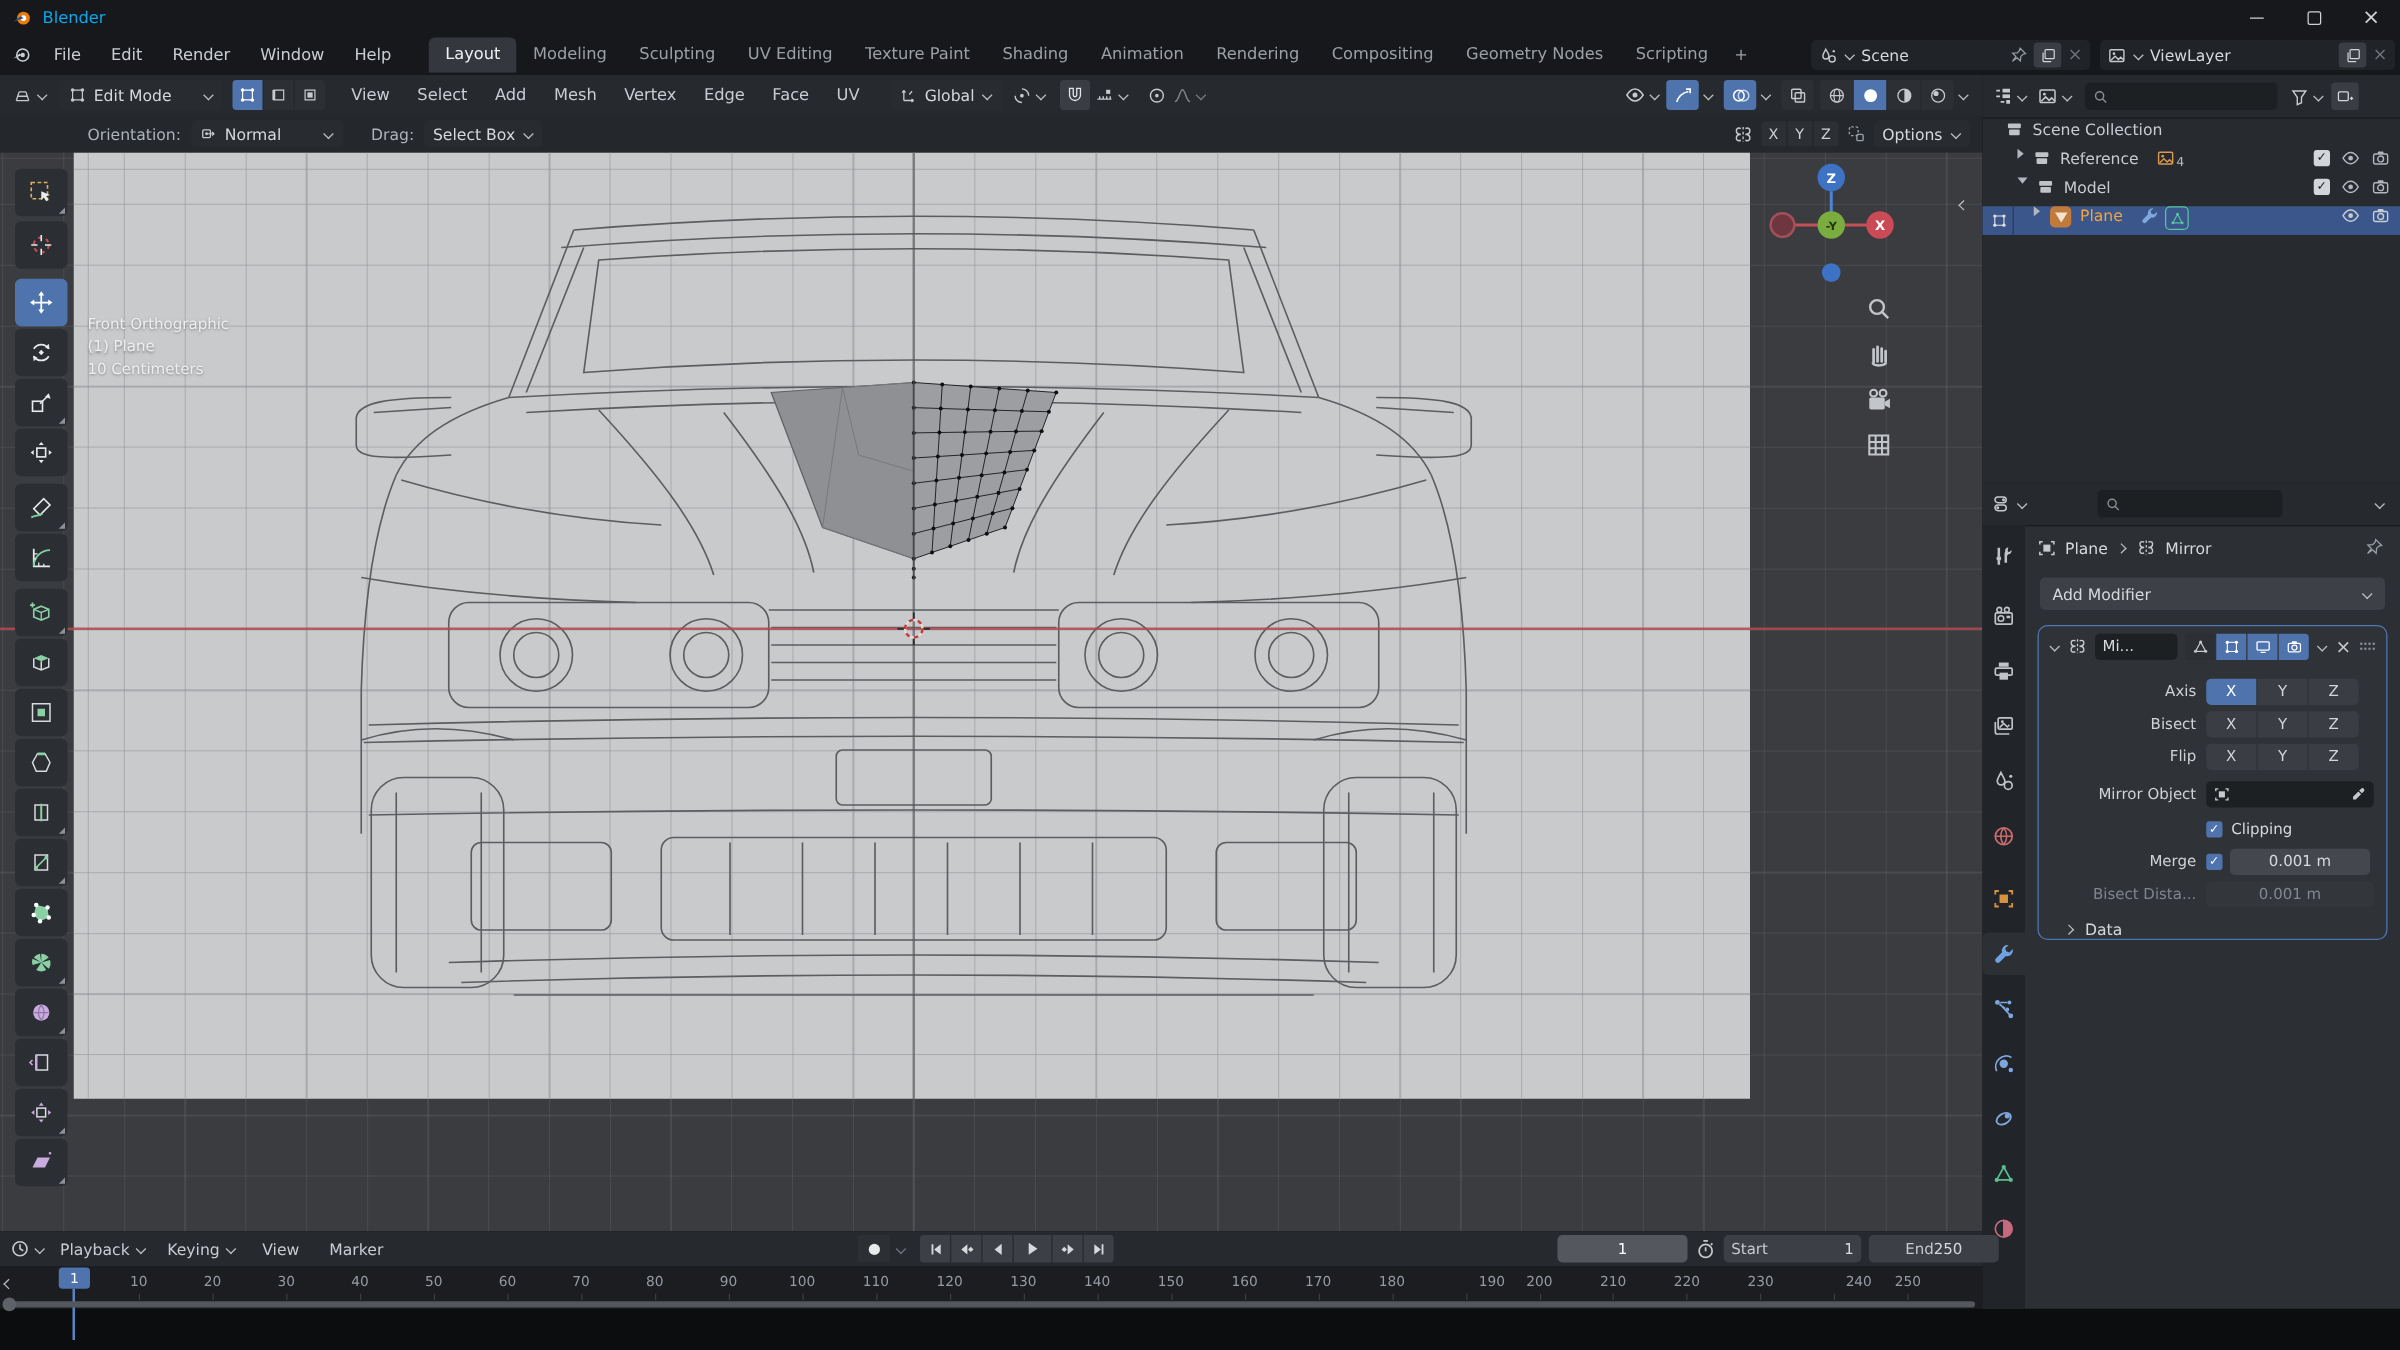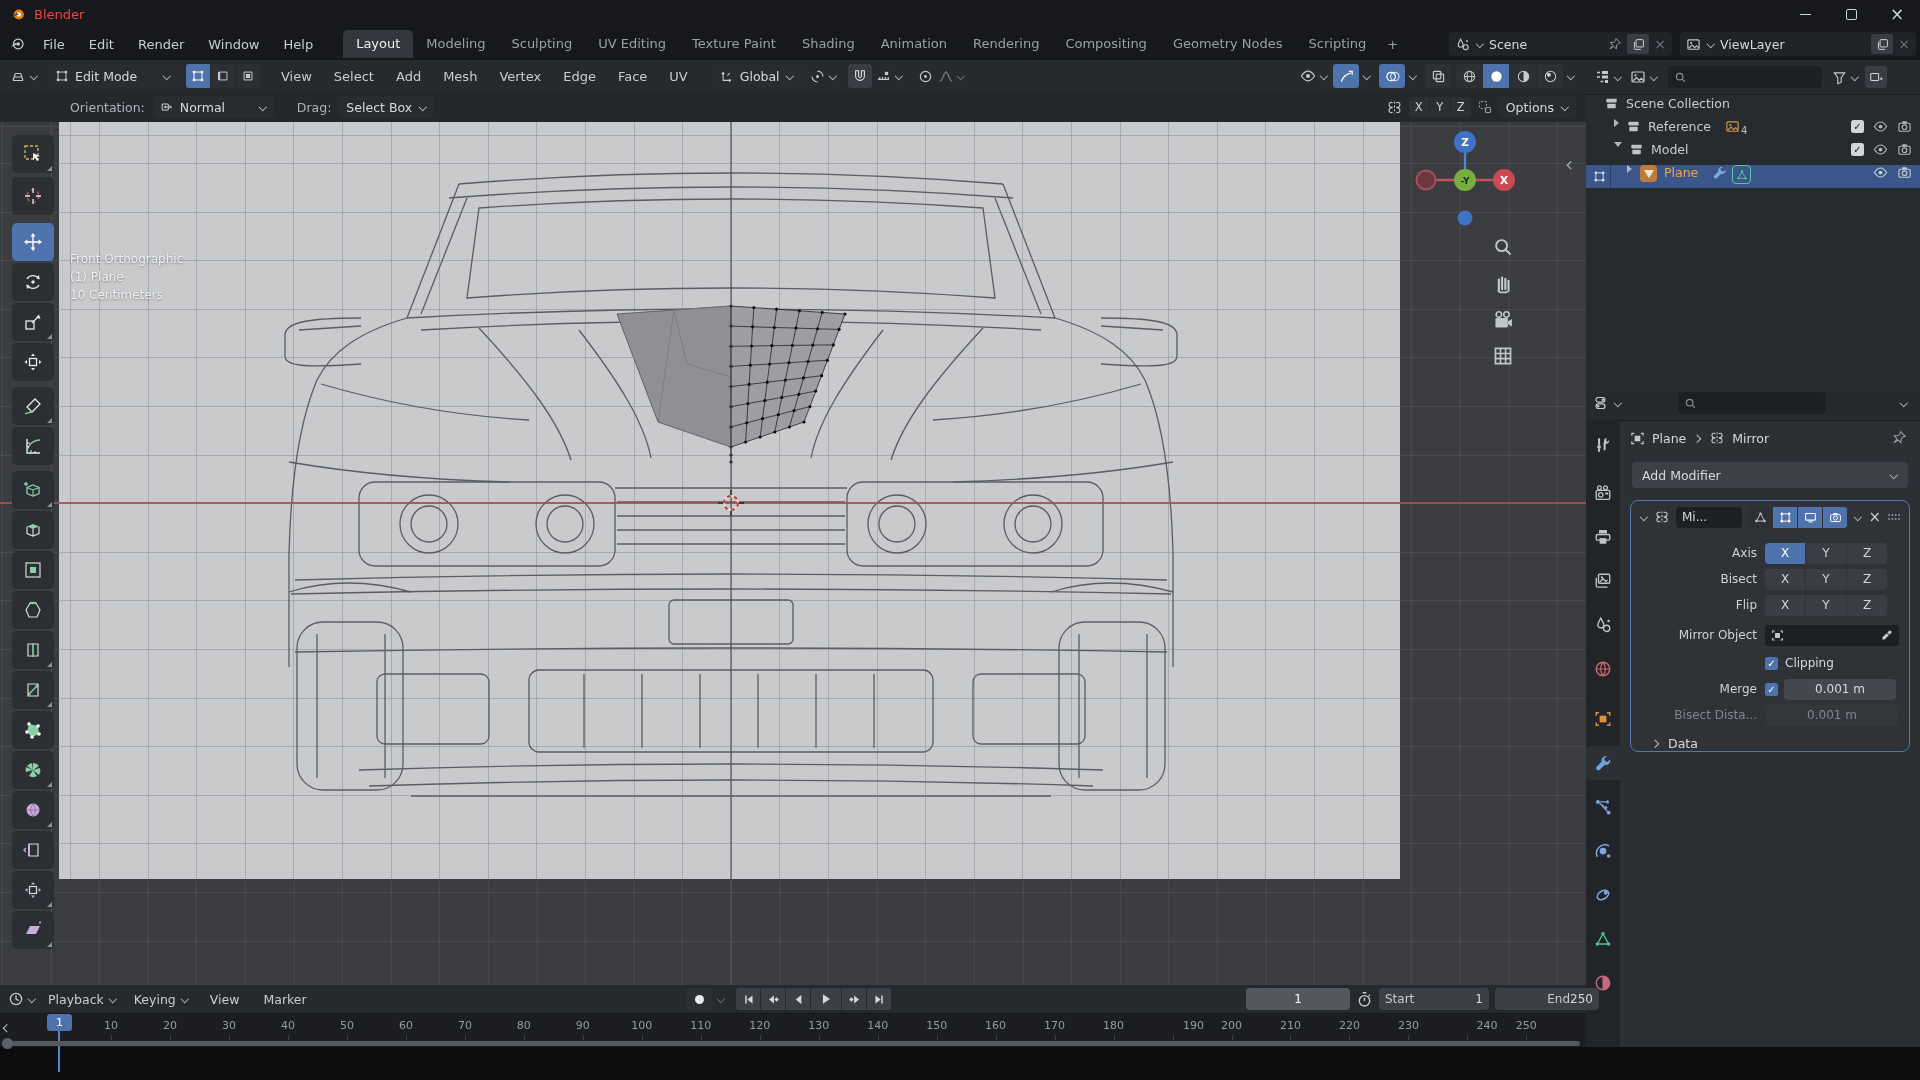--- a/index.html
+++ b/index.html
@@ -157,21 +157,21 @@
 </svg>
 
 <div id="app">
 
   <div class="ab titlebar">
     <svg class="ic" width="17" height="17" viewBox="0 0 20 20" style="margin:0 8px 0 9px">
         <circle cx="11.5" cy="10" r="6" fill="#e87d0d"></circle>
         <circle cx="11.5" cy="10" r="2.6" fill="#fff"></circle>
         <path d="M2 13.5 9 8l2.5 2Z" fill="#265787"></path>
       </svg>
-    <span style="font-size:13px;color:#ef4444">Blender</span>
+    <span style="font-size:13px;color:#0ea5e9">Blender</span>
     <div style="margin-left:auto;display:flex">
       <div class="winbtn">
           <span style="display:block;width:11px;border-top:1.4px solid #cfd2d5"></span>
         </div>
       <div class="winbtn">
           <span style="display:block;width:9px;height:9px;border:1.3px solid #cfd2d5;border-radius:2px"></span>
         </div>
       <div class="winbtn" style="font-size:17px">×</div>
     </div>
   </div>
@@ -1162,21 +1162,21 @@
         <div class="field" style="width:92px;background:#54585e;justify-content:center">
           <span style="font-size:12px;color:#fff">1</span>
         </div>
         <svg class="ic" width="17" height="17" color="#c6c9cd">
             <use href="#i-stopwatch"></use>
           </svg>
         <div class="field" style="width:98px;background:#3c4046;justify-content:space-between">
           <span style="font-size:12px;color:#c6c9cd">Start</span>
           <span style="font-size:12px">1</span>
         </div>
-        <div class="field" style="width:92px;background:#3c4046;justify-content:flex-end">
+        <div class="field" style="width:92px;background:#3c4046;justify-content:center">
           <span style="font-size:12px;color:#c6c9cd">End</span>
           <span style="font-size:12px">250</span>
         </div>
       </div>
     </div>
 
     <div class="ab" id="ruler" style="left:0;top:28px;width:1586px;height:27px">
       <span class="ab cr" style="left:2px;top:8px;transform:rotate(180deg)"></span>
       <div id="ruler-labels" style="position:absolute;inset:0">
           <span class="rlab" style="left: 97.073px;">10</span>

